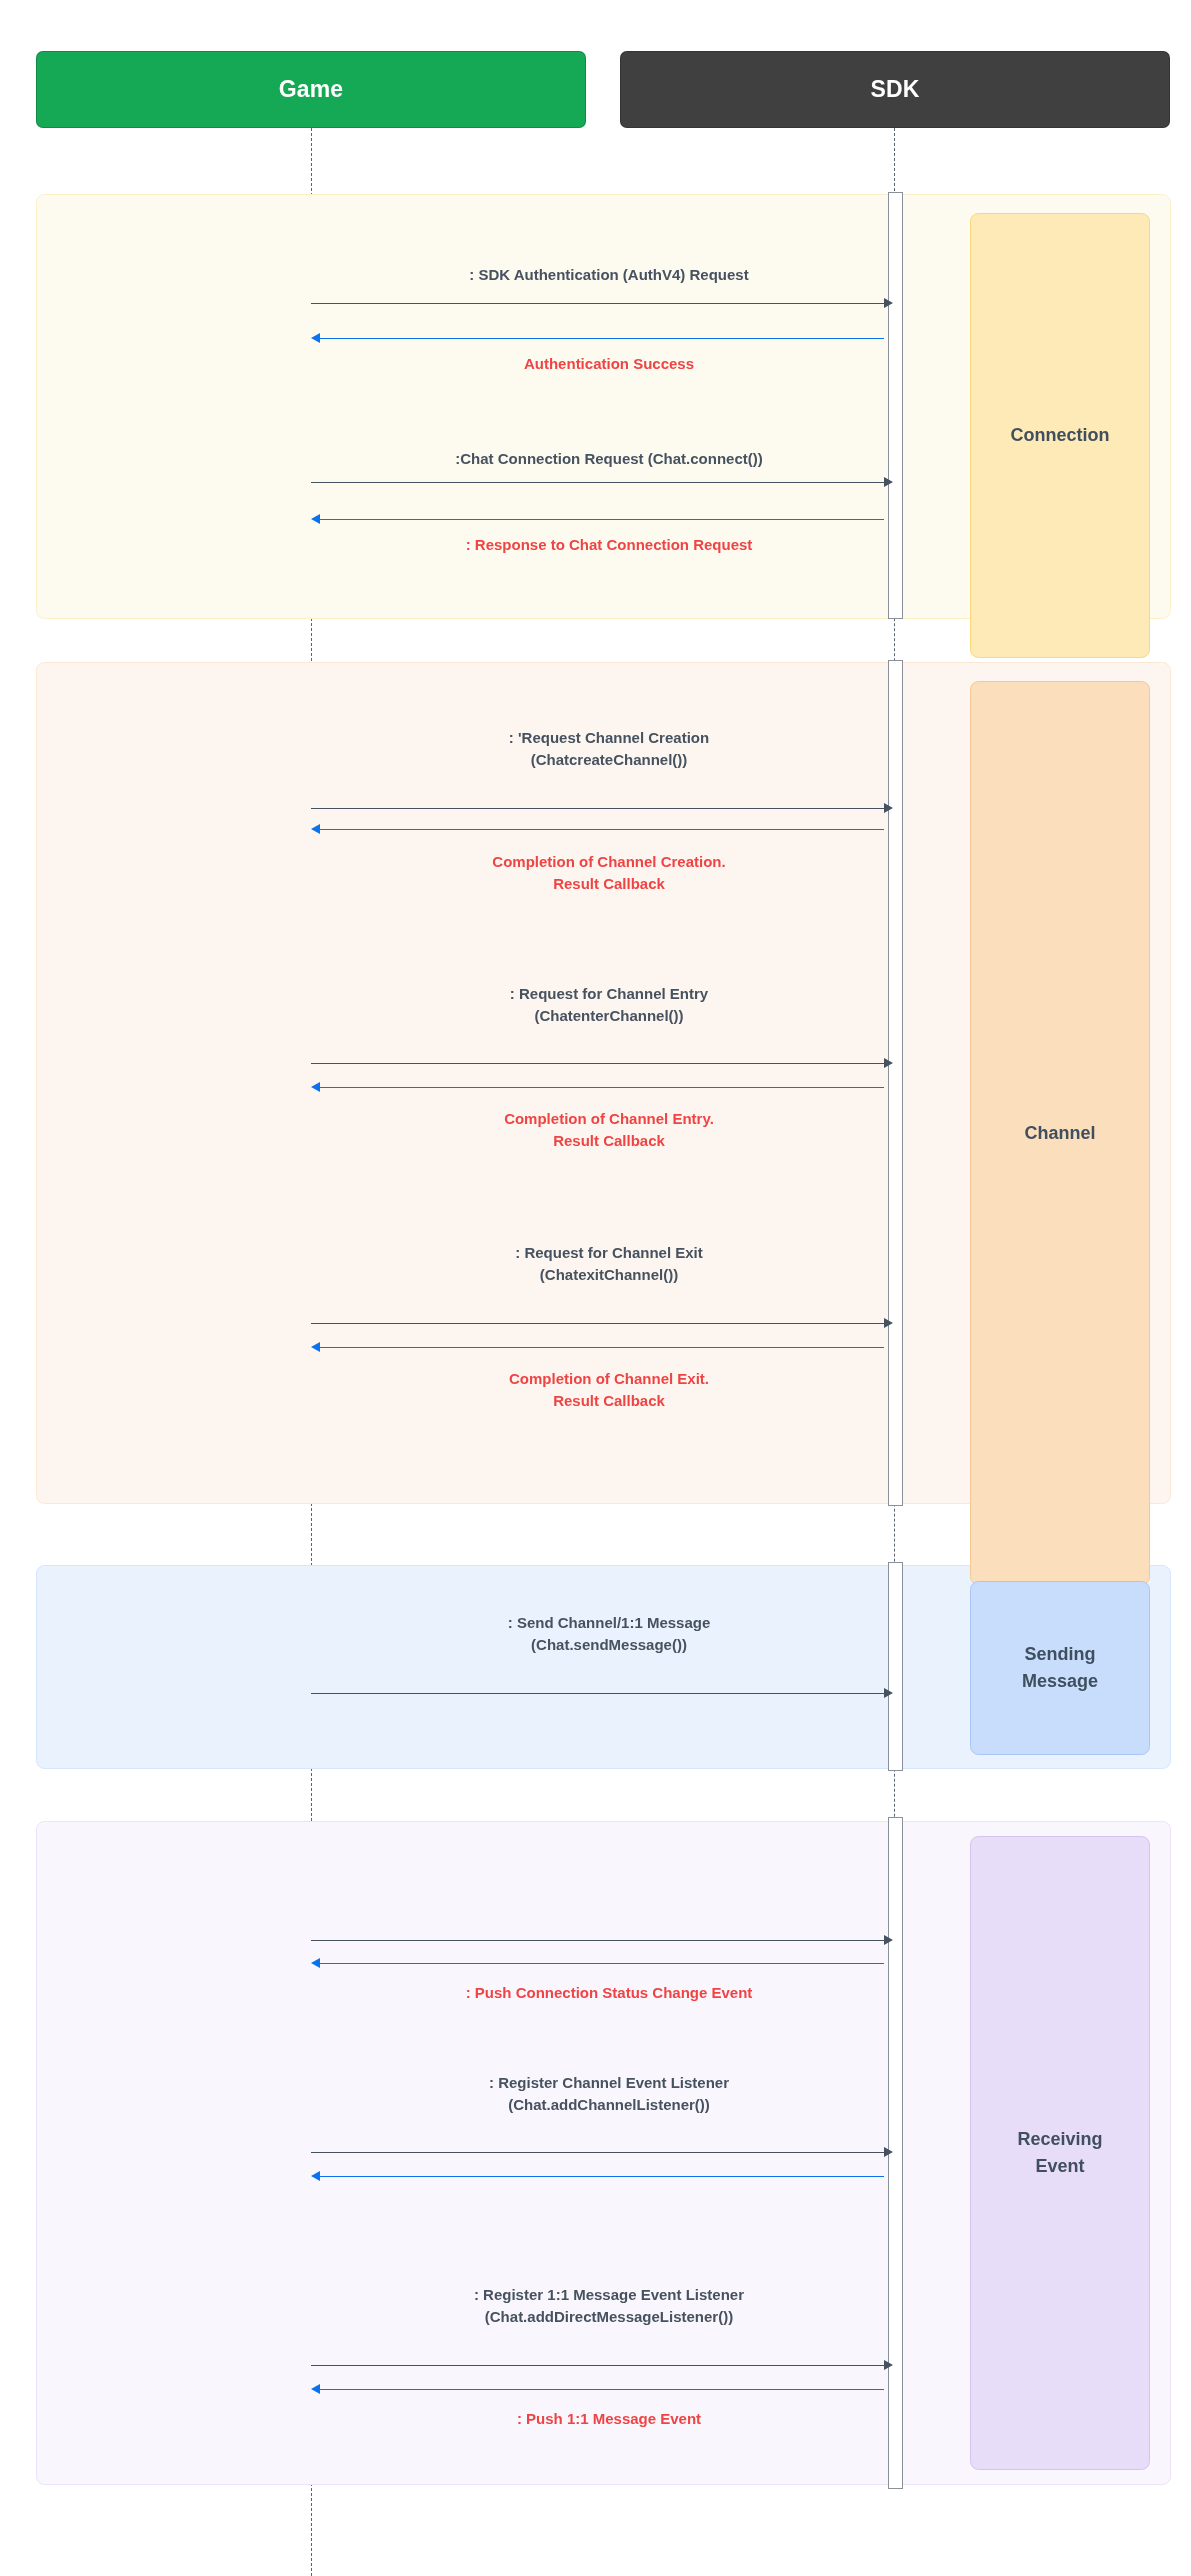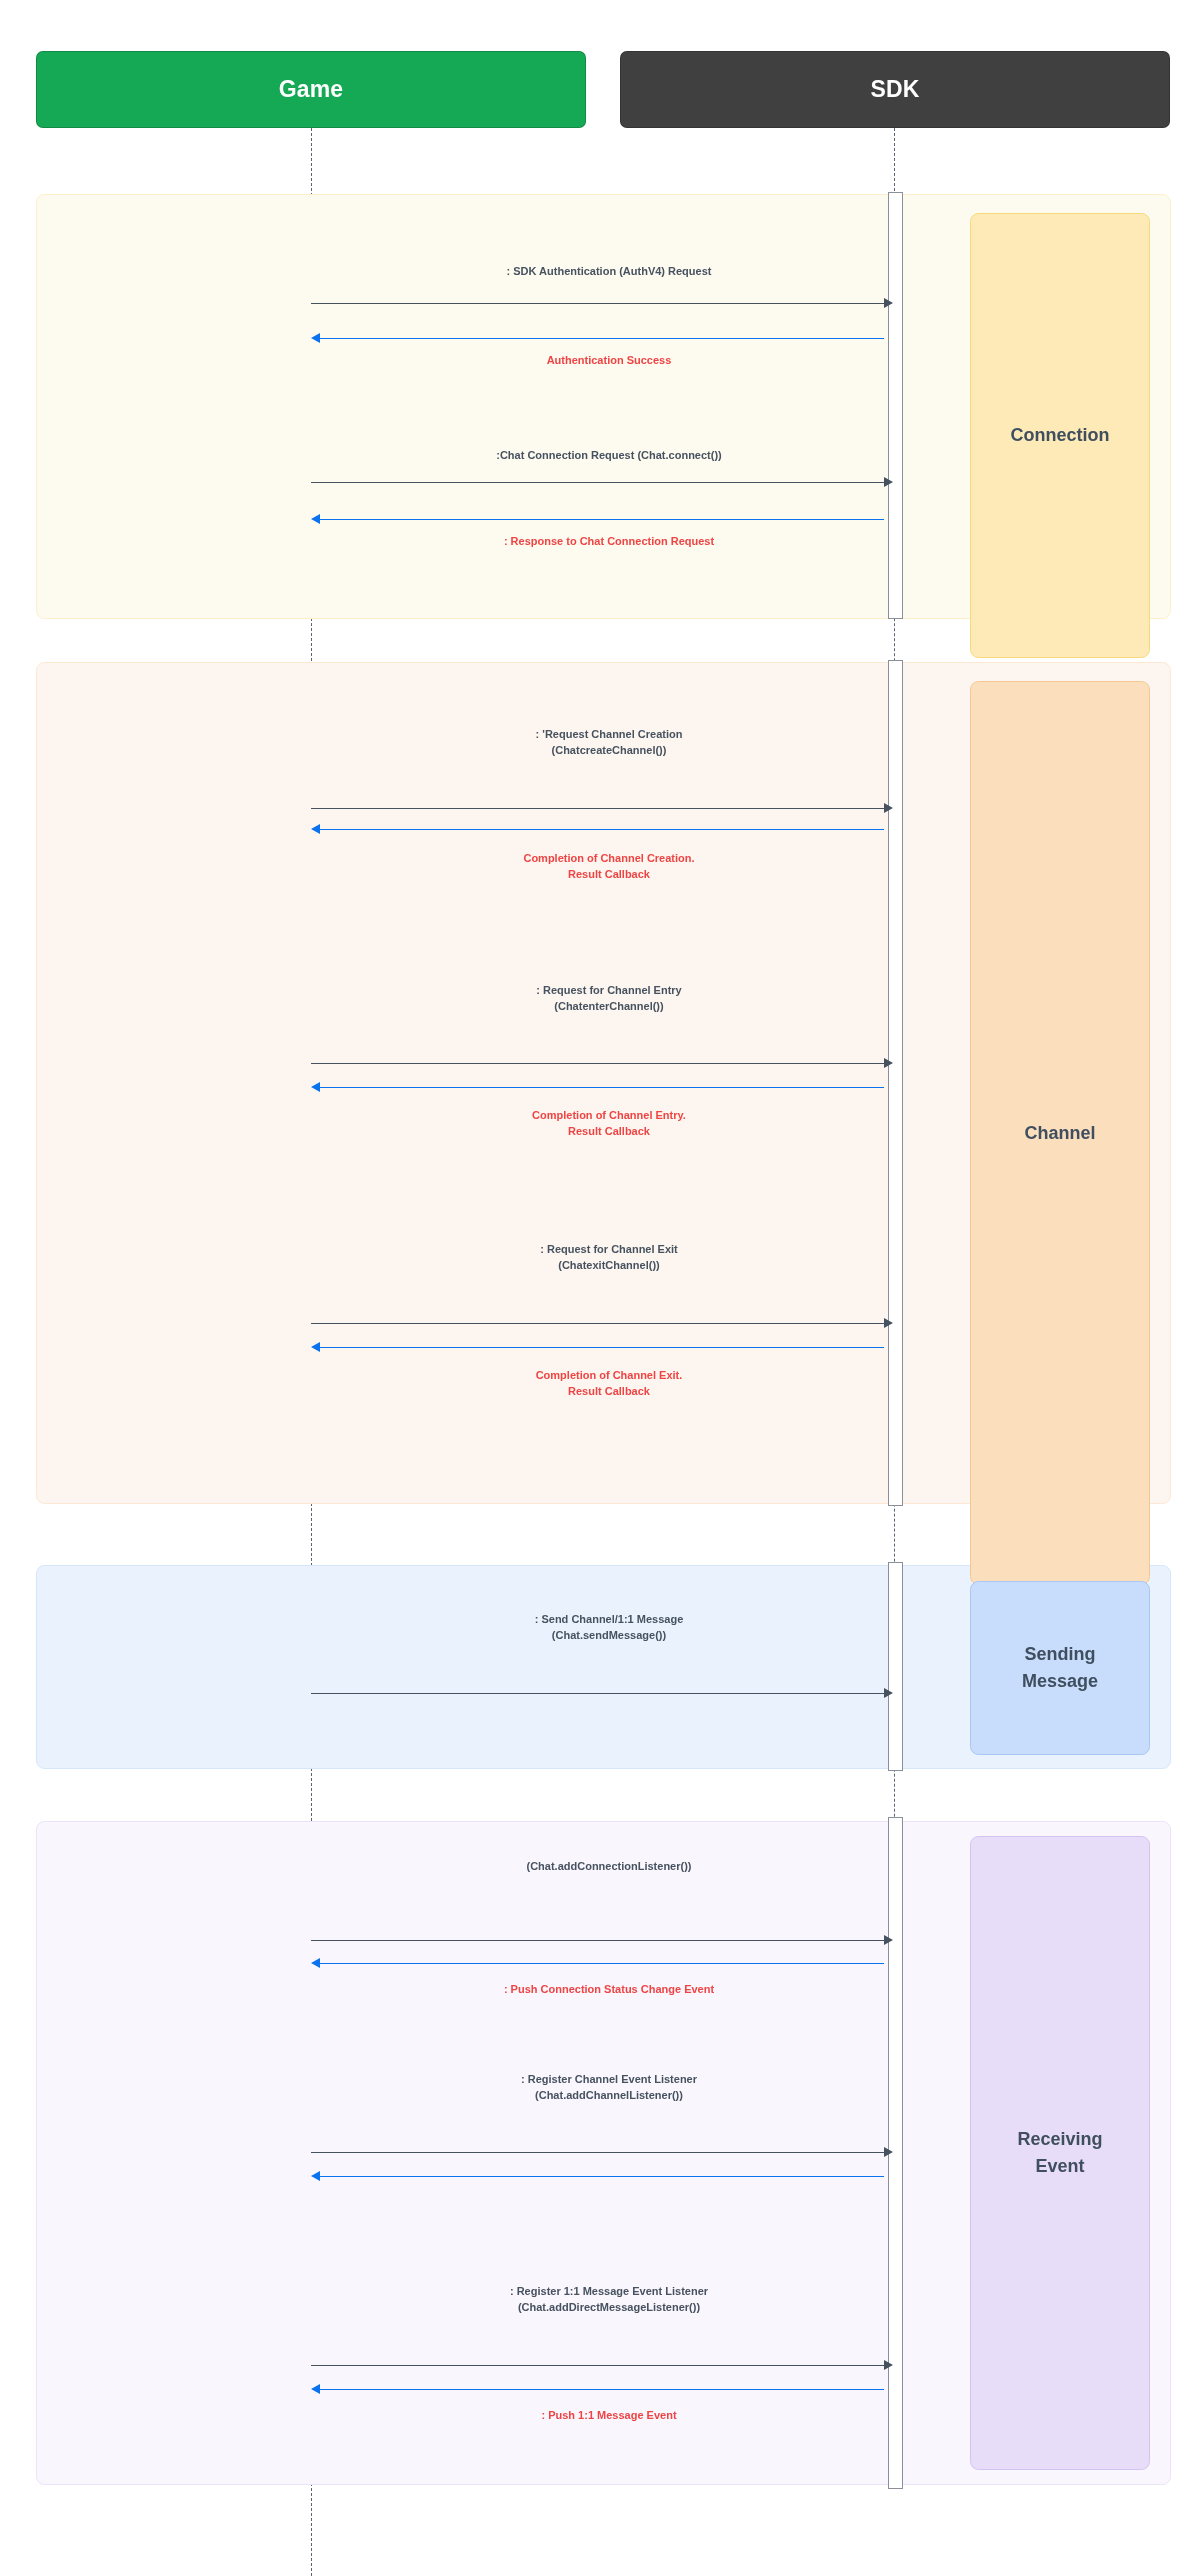--- a/index.html
+++ b/index.html
@@ -132,21 +132,21 @@
   .msg.reply .head {
     border-top: 5.1px solid transparent;
     border-bottom: 5.1px solid transparent;
     border-right: 9.4px solid #0b72ef;
   }
 
   
   .label {
     position: absolute;
     text-align: center;
-    font-size: 11px;
+    font-size: 15px;
     font-weight: bold;
     line-height: 1.45;
     width: 596px;
     box-sizing: border-box;
   }
   .label.call  { color: #46525f; }
   .label.reply { color: #ef4444; }
 </style>
 </head>
 <body>
@@ -281,21 +281,20 @@
   <div class="label call" style="left:311px; top:1612px;">
     <div>: Send Channel/1:1 Message</div>
     <div>(Chat.sendMessage())</div>
   </div>
   <div class="msg call" style="left:311px; top:1693px;">
     <div class="line" style="width:573px;"></div>
     <div class="head" style="left:573px;"></div>
   </div>
 
   <div class="label call" style="left:311px; top:1859px;">
-    <div>(Chat.addConnectionListener())</div>
   </div>
   <div class="msg call" style="left:311px; top:1940px;">
     <div class="line" style="width:573px;"></div>
     <div class="head" style="left:573px;"></div>
   </div>
 
   <div class="msg reply" style="left:311px; top:1963px;">
     <div class="line" style="left:9.4px; width:564px;"></div>
     <div class="head" style="left:0px;"></div>
   </div>

